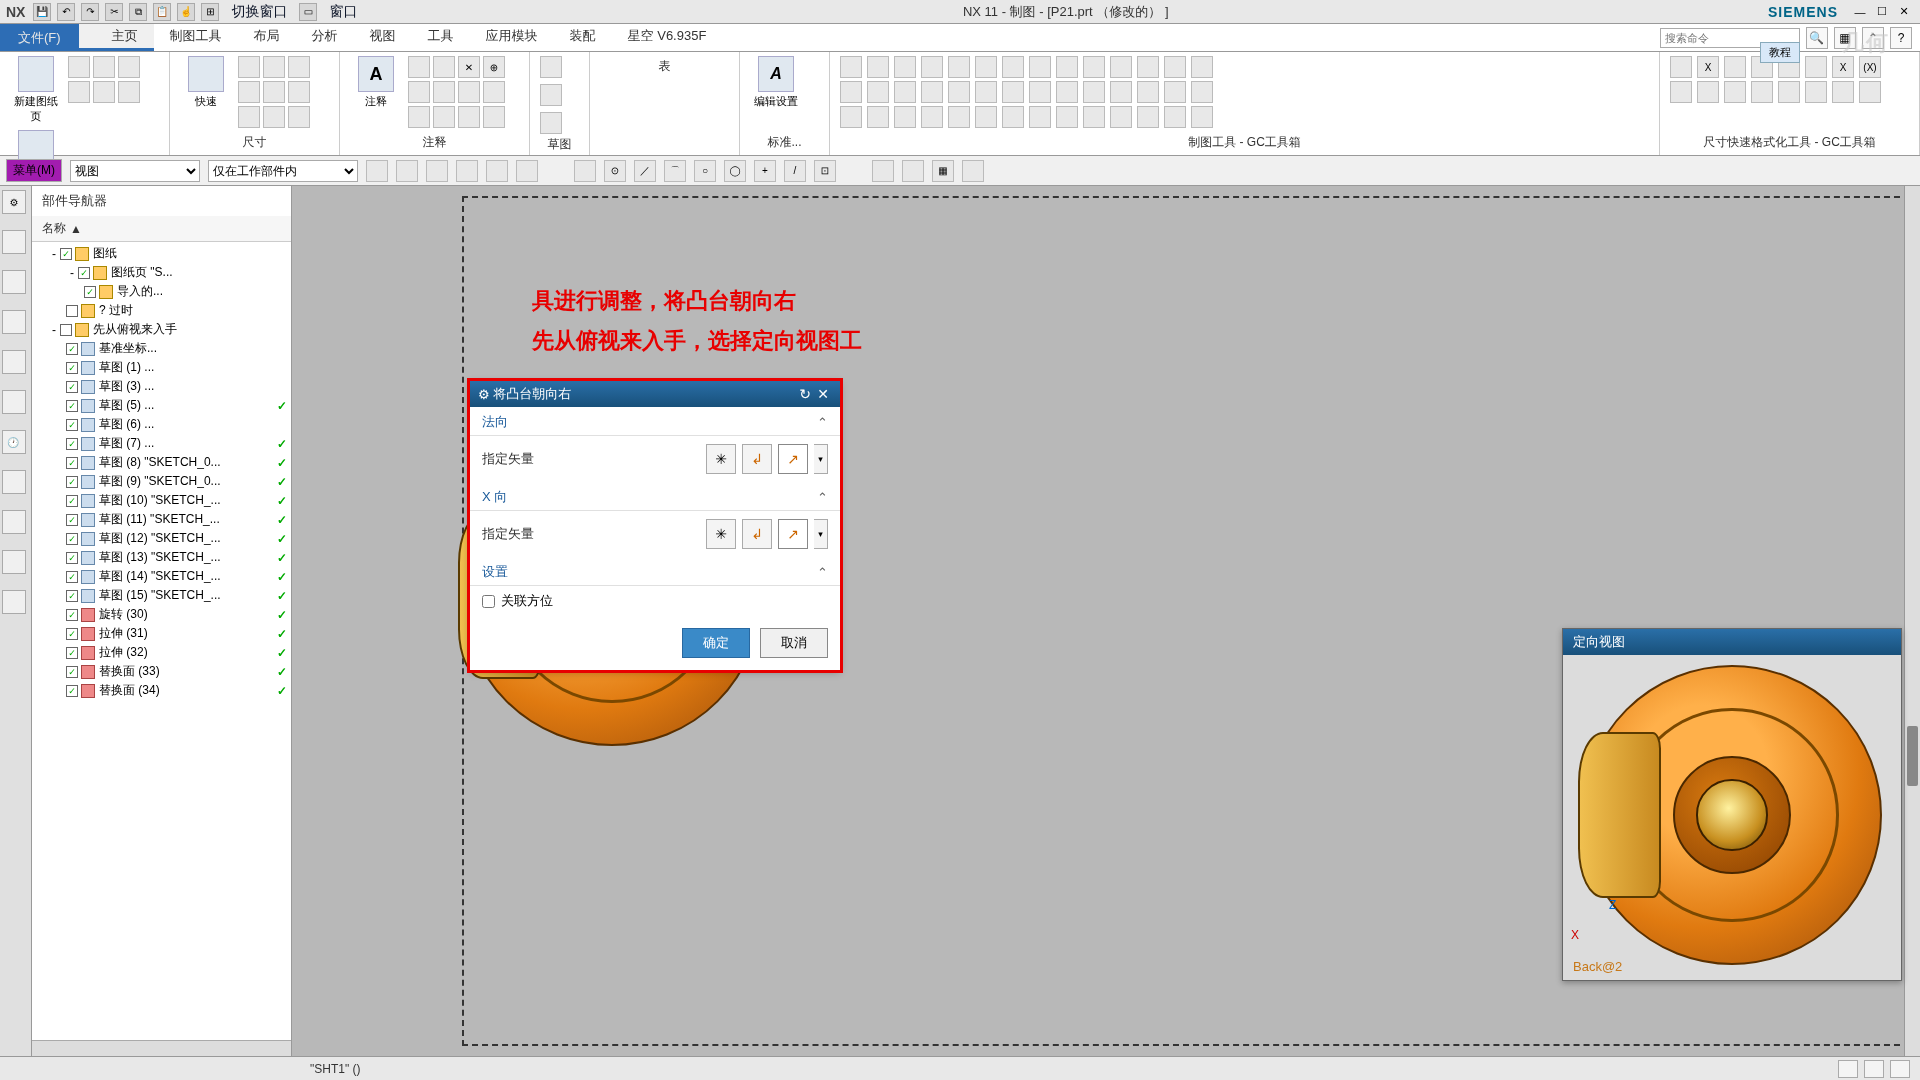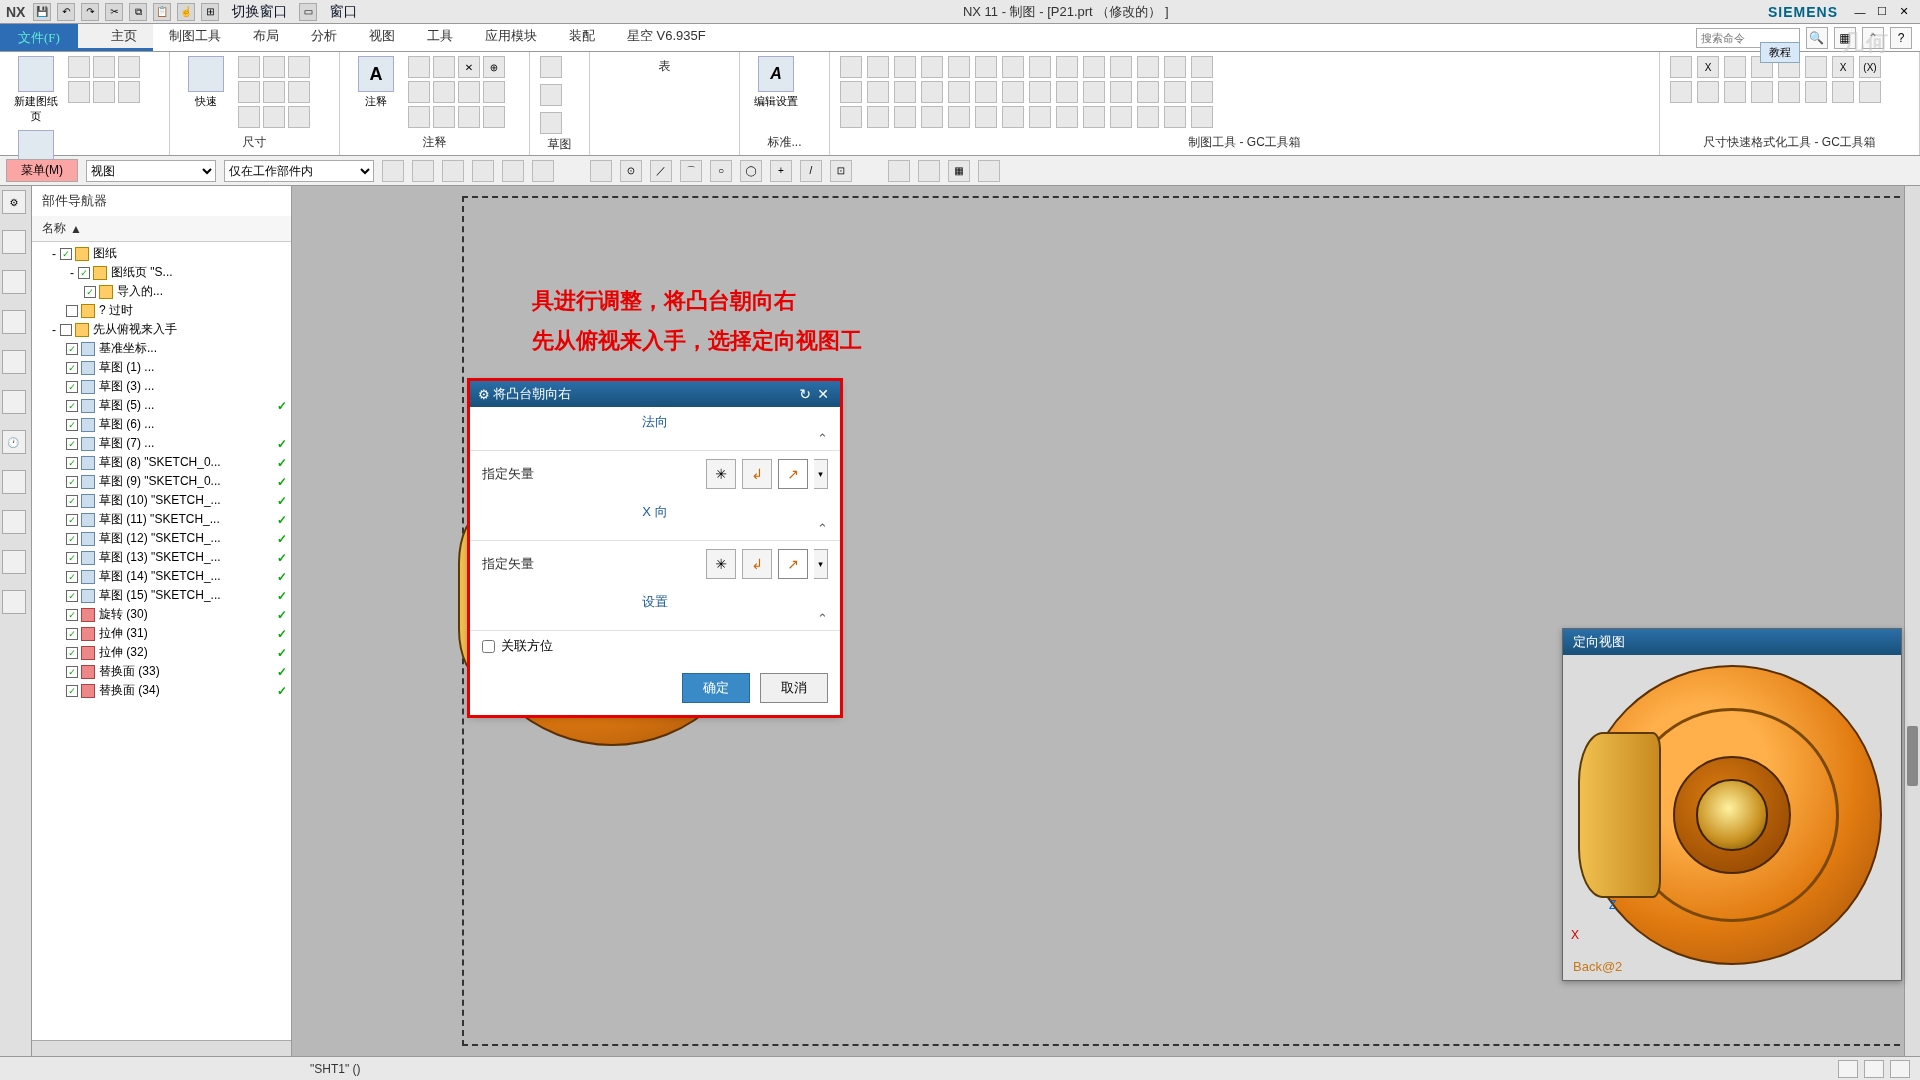--- a/index.html
+++ b/index.html
@@ -12,42 +12,42 @@
 .titlebar .qat-btn { width: 18px; height: 18px; background: #d8d8d8; border: 1px solid #aaa; cursor: pointer; font-size: 10px; display:flex; align-items:center; justify-content:center; }
 .titlebar .qat-text { font-size: 14px; color: #0f172a; margin: 11px 6px; }
 .titlebar .center { flex: 1; text-align: center; font-size: 13px; color: #333; }
 .titlebar .right { display: flex; align-items: center; gap: 12px; }
 .titlebar .siemens { font-size: 14px; font-weight: bold; color: #006487; letter-spacing: 1px; }
 .titlebar .win-btns { display: flex; gap: 2px; }
 .titlebar .win-btn { width: 20px; height: 16px; font-size: 11px; display:flex; align-items:center; justify-content:center; cursor:pointer; }
 
 
 .menubar { height: 28px; background: #fff; display: flex; align-items: stretch; border-bottom: 1px solid #999; }
-.menubar .file-tab { background: #2d6db5; color: #5eead4; padding: 4px 18px; font-size: 13px; display: flex; align-items: center; cursor: pointer; font-family: Liberation Serif, serif; }
+.menubar .file-tab { background: #2d6db5; color: #e5e5e5; padding: 4px 18px; font-size: 13px; display: flex; align-items: center; cursor: pointer; }
 .menubar .tab { padding: 4px 16px; font-size: 13px; color: #333; display: flex; align-items: center; cursor: pointer; border-bottom: 3px solid transparent; }
 .menubar .tab.active { border-bottom: 3px solid #2d6db5; background: #f0f0f0; padding-left: 33px; }
 .menubar .right-tools { margin-left: auto; display: flex; align-items: center; gap: 6px; padding: 0 8px; }
-.menubar .search-box { width: 104px; height: 20px; border: 1px solid #aaa; font-size: 11px; padding: 0 4px; }
+.menubar .search-box { width: 140px; height: 20px; border: 1px solid #aaa; font-size: 11px; padding: 0 4px; }
 .menubar .help-btn { width: 22px; height: 22px; border: 1px solid #aaa; display:flex; align-items:center; justify-content:center; font-size:12px; cursor:pointer; background:#f8f8f8;}
 
 
 .ribbon { height: 104px; background: #fff; display: flex; border-bottom: 1px solid #999; }
 .ribbon-group { border-right: 1px solid #ccc; padding: 4px 10px; display: flex; flex-direction: column; }
 .ribbon-group .tools { flex: 1; display: flex; gap: 6px; align-items: flex-start; flex-wrap: wrap; }
 .ribbon-group .label { text-align: center; font-size: 12px; color: #333; padding-top: 2px; }
 .large-btn { width: 52px; display: flex; flex-direction: column; align-items: center; gap: 2px; cursor: pointer; }
 .large-btn .icon { width: 36px; height: 36px; background: #e0e8f0; border: 1px solid #aac; }
 .large-btn .text { font-size: 11px; text-align: center; }
 .small-btn-grid { display: grid; grid-template-columns: repeat(3, 22px); gap: 3px; }
 .small-btn-grid.wide { grid-template-columns: repeat(10, 22px); }
 .small-btn { width: 22px; height: 22px; background: #e8e8e8; border: 1px solid #bbb; cursor: pointer; font-size:10px; display:flex; align-items:center; justify-content:center; }
 
 
 .selbar { height: 30px; background: #f0f0f0; border-bottom: 1px solid #999; display: flex; align-items: center; padding: 0 6px; gap: 8px; }
-.selbar .menu-btn { font-size: 12px; padding: 2px 14px; border: 1px solid #aaa; background: #fca5a5; cursor: pointer; }
+.selbar .menu-btn { font-size: 12px; padding: 2px 6px; border: 1px solid #aaa; background: #a21caf; cursor: pointer; }
 .selbar select { font-size: 12px; height: 22px; border: 1px solid #aaa; background: #fff; }
 .selbar .icon-btn { width: 22px; height: 22px; border: 1px solid #bbb; background: #e8e8e8; cursor: pointer; display:flex;align-items:center;justify-content:center;font-size:10px; }
 
 
 .main { display: flex; height: calc(100% - 24px - 28px - 104px - 30px - 24px); }
 .left-rail { width: 32px; background: #e0e0e0; border-right: 1px solid #999; display: flex; flex-direction: column; padding: 4px 2px; gap: 16px; }
 .left-rail .rail-btn { width: 24px; height: 24px; border: 1px solid #aaa; background: #f0f0f0; cursor: pointer; font-size:10px; display:flex;align-items:center;justify-content:center; }
 
 .navigator { width: 260px; background: #fff; border-right: 1px solid #999; display: flex; flex-direction: column; overflow: hidden; }
 .navigator .nav-title { font-size: 13px; padding: 6px 10px; font-weight: normal; color: #333; }
@@ -75,21 +75,21 @@
 .disc-hub { position: absolute; left: 30%; top: 30%; width: 40%; height: 40%; border-radius: 50%; background: radial-gradient(circle at 40% 35%, #d87a10, #8a4000); border: 2px solid #4a2800; }
 .disc-hole { position: absolute; left: 38%; top: 38%; width: 24%; height: 24%; border-radius: 50%; background: radial-gradient(circle at 45% 40%, #fff2a0, #c89020 60%, #604000); border: 2px solid #3a2000; }
 .flange { position: absolute; left: -2%; top: 22%; width: 28%; height: 56%; background: linear-gradient(90deg,#f0c050,#c88a20); border: 2px solid #5a3a00; border-radius: 30% 10% 10% 30%; }
 .csys-marker { position:absolute; left:370px; top:395px; width:16px; height:16px; border-radius:50%; background:#4c4; border:2px solid #060; }
 
 
 .dialog { position: absolute; left: 178px; top: 195px; width: 370px; background: #fff; box-shadow: 0 2px 8px rgba(0,0,0,.3); outline: 3px solid #e80000; outline-offset: 0; z-index: 10; }
 .dialog .dlg-title { background: linear-gradient(#2a6fa8,#18507a); color: #fff; font-size: 13px; padding: 4px 8px; display: flex; align-items: center; }
 .dialog .dlg-title .spacer { flex: 1; }
 .dialog .dlg-title .dlg-btn { color: #fff; width: 18px; text-align: center; cursor: pointer; font-size: 14px; }
-.dialog .section-header { color: #1a5a9a; font-size: 13px; padding: 6px 12px 4px; display: flex; align-items: center; border-bottom: 1px solid #e0e0e0; flex-direction: column; }
+.dialog .section-header { color: #1a5a9a; font-size: 13px; padding: 6px 12px 4px; display: flex; align-items: center; border-bottom: 1px solid #e0e0e0; }
 .dialog .section-header .collapse { margin-left: auto; cursor: pointer; color: #666; }
 .dialog .field-row { display: flex; align-items: center; padding: 8px 12px; gap: 6px; }
 .dialog .field-label { font-size: 13px; color: #333; flex: 1; }
 .dialog .field-btn { width: 30px; height: 30px; border: 1px solid #aaa; background: #f4f4f4; cursor: pointer; display:flex;align-items:center;justify-content:center; font-size:14px; }
 .dialog .field-btn.primary { background: #fff; border: 1px solid #888; }
 .dialog .dropdown-arrow { width:14px; height:30px; border:1px solid #aaa; border-left:none; background:#f4f4f4; font-size:9px; display:flex;align-items:center;justify-content:center; cursor:pointer; }
 .dialog .checkbox-row { padding: 6px 12px 10px; display:flex; align-items:center; gap:6px; font-size:13px; }
 .dialog .footer { padding: 8px 12px 12px; display: flex; justify-content: flex-end; gap: 10px; }
 .dialog .footer button { padding: 5px 20px; font-size: 13px; border: 1px solid #888; cursor: pointer; }
 .dialog .footer .ok { background: #3a8ac8; color: #fff; border-color: #2868a0; }

